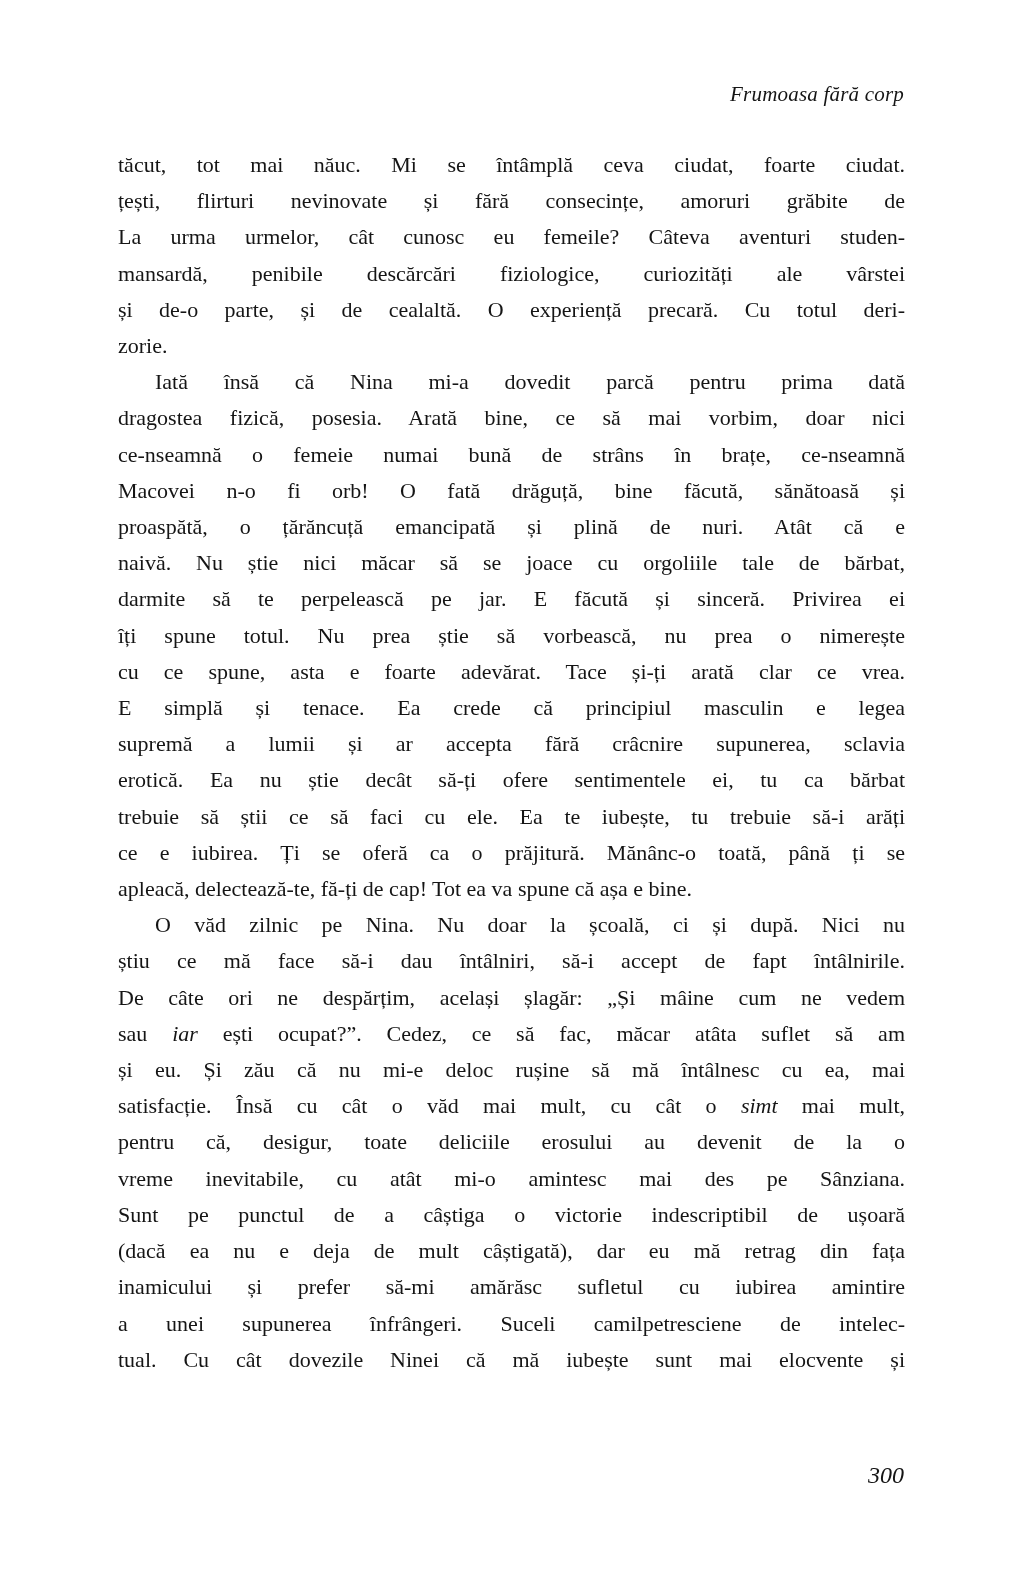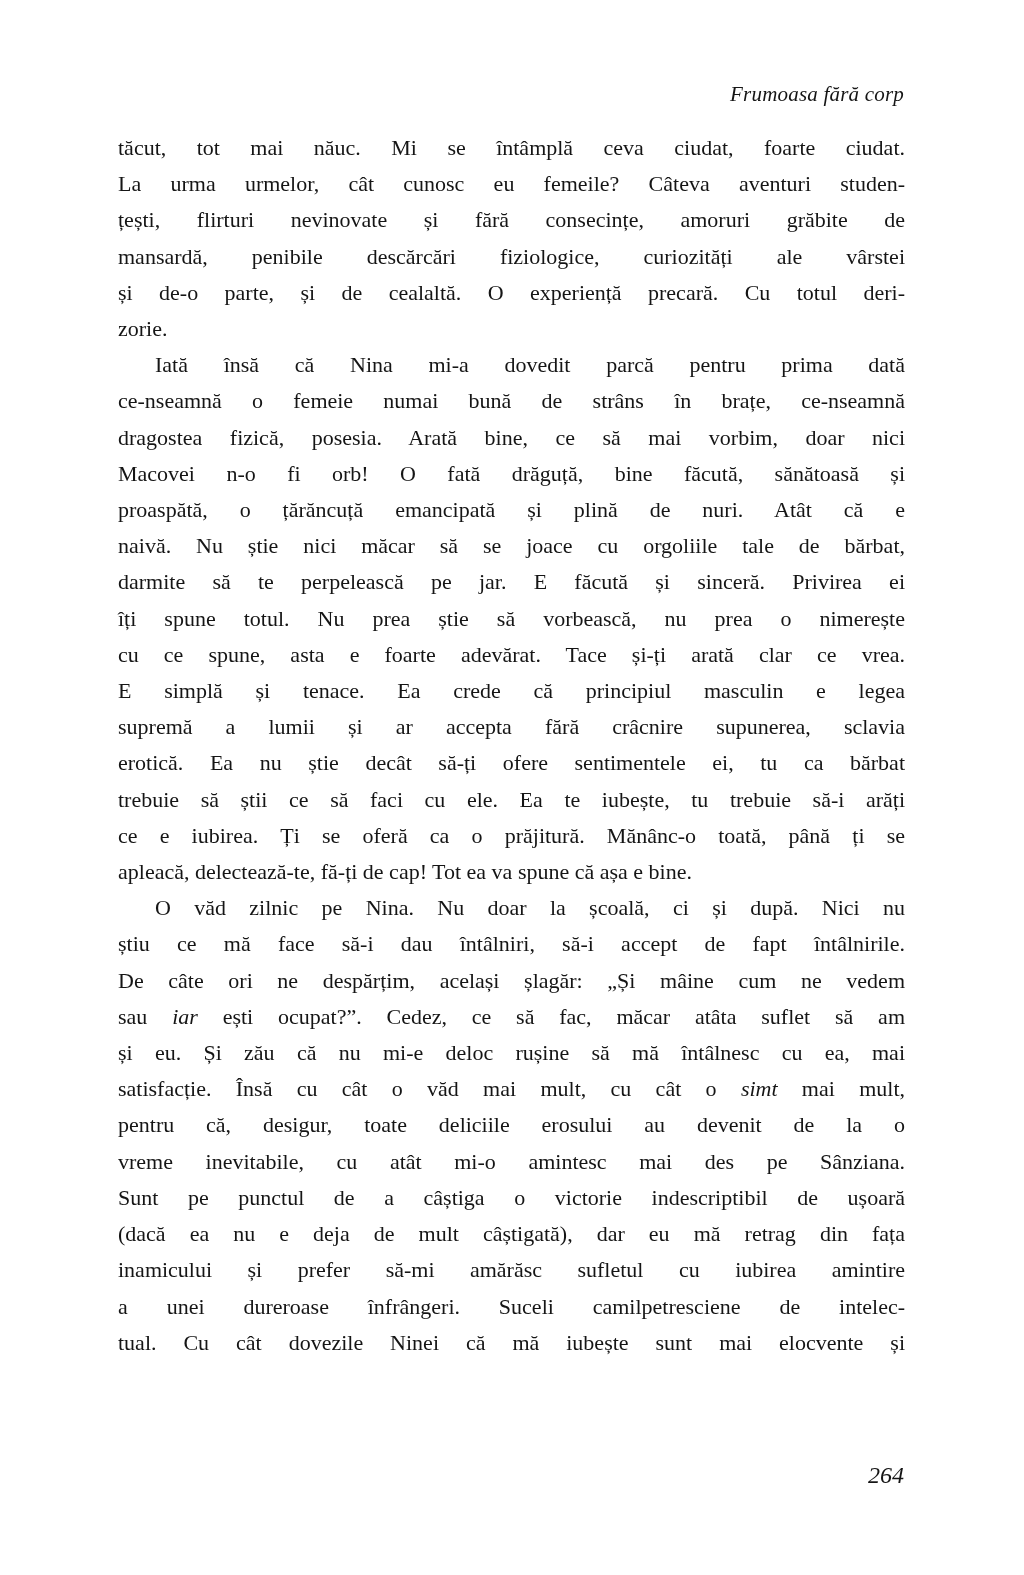--- a/index.html
+++ b/index.html
@@ -20,21 +20,21 @@
     position: absolute;
     top: 82px;
     right: 120px;
     font-style: italic;
     font-size: 21px;
     letter-spacing: 0.2px;
     text-align: center;
   }
   .body-text {
     position: absolute;
-    top: 130px;
+    top: 147px;
     left: 118px;
     width: 787px;
   }
   .paragraph {
     margin: 0;
     padding: 0;
   }
   .line {
     font-size: 22px;
     line-height: 36.2px;
@@ -63,30 +63,30 @@
 </style>
 </head>
 <body>
 
 <div class="page">
   <div class="running-head">Frumoasa fără corp</div>
 
   <div class="body-text">
       <div class="paragraph">
         <div class="line">tăcut, tot mai năuc. Mi se întâmplă ceva ciudat, foarte ciudat.</div>
+        <div class="line">țești, flirturi nevinovate și fără consecințe, amoruri grăbite de</div>
         <div class="line">La urma urmelor, cât cunosc eu femeile? Câteva aventuri studen-</div>
-        <div class="line">țești, flirturi nevinovate și fără consecințe, amoruri grăbite de</div>
         <div class="line">mansardă, penibile descărcări fiziologice, curiozități ale vârstei</div>
         <div class="line">și de-o parte, și de cealaltă. O experiență precară. Cu totul deri-</div>
         <div class="line last">zorie.</div>
       </div>
       <div class="paragraph">
         <div class="line indent">Iată însă că Nina mi-a dovedit parcă pentru prima dată</div>
+        <div class="line">dragostea fizică, posesia. Arată bine, ce să mai vorbim, doar nici</div>
         <div class="line">ce-nseamnă o femeie numai bună de strâns în brațe, ce-nseamnă</div>
-        <div class="line">dragostea fizică, posesia. Arată bine, ce să mai vorbim, doar nici</div>
         <div class="line">Macovei n-o fi orb! O fată drăguță, bine făcută, sănătoasă și</div>
         <div class="line">proaspătă, o țărăncuță emancipată și plină de nuri. Atât că e</div>
         <div class="line">naivă. Nu știe nici măcar să se joace cu orgoliile tale de bărbat,</div>
         <div class="line">darmite să te perpelească pe jar. E făcută și sinceră. Privirea ei</div>
         <div class="line">îți spune totul. Nu prea știe să vorbească, nu prea o nimerește</div>
         <div class="line">cu ce spune, asta e foarte adevărat. Tace și-ți arată clar ce vrea.</div>
         <div class="line">E simplă și tenace. Ea crede că principiul masculin e legea</div>
         <div class="line">supremă a lumii și ar accepta fără crâcnire supunerea, sclavia</div>
         <div class="line">erotică. Ea nu știe decât să-ți ofere sentimentele ei, tu ca bărbat</div>
         <div class="line">trebuie să știi ce să faci cu ele. Ea te iubește, tu trebuie să-i arăți</div>
@@ -98,19 +98,19 @@
         <div class="line">știu ce mă face să-i dau întâlniri, să-i accept de fapt întâlnirile.</div>
         <div class="line">De câte ori ne despărțim, același șlagăr: „Și mâine cum ne vedem</div>
         <div class="line">sau <em>iar</em> ești ocupat?”. Cedez, ce să fac, măcar atâta suflet să am</div>
         <div class="line">și eu. Și zău că nu mi-e deloc rușine să mă întâlnesc cu ea, mai</div>
         <div class="line">satisfacție. Însă cu cât o văd mai mult, cu cât o <em>simt</em> mai mult,</div>
         <div class="line">pentru că, desigur, toate deliciile erosului au devenit de la o</div>
         <div class="line">vreme inevitabile, cu atât mi-o amintesc mai des pe Sânziana.</div>
         <div class="line">Sunt pe punctul de a câștiga o victorie indescriptibil de ușoară</div>
         <div class="line">(dacă ea nu e deja de mult câștigată), dar eu mă retrag din fața</div>
         <div class="line">inamicului și prefer să-mi amărăsc sufletul cu iubirea amintire</div>
-        <div class="line">a unei dureroase înfrângeri. Suceli camilpetresciene de intelec-</div>
+        <div class="line">a unei supunerea înfrângeri. Suceli camilpetresciene de intelec-</div>
         <div class="line">tual. Cu cât dovezile Ninei că mă iubește sunt mai elocvente și</div>
       </div>
     </div>
 
-  <div class="page-number">264</div>
+  <div class="page-number">300</div>
 </div>
 
 </body></html>

